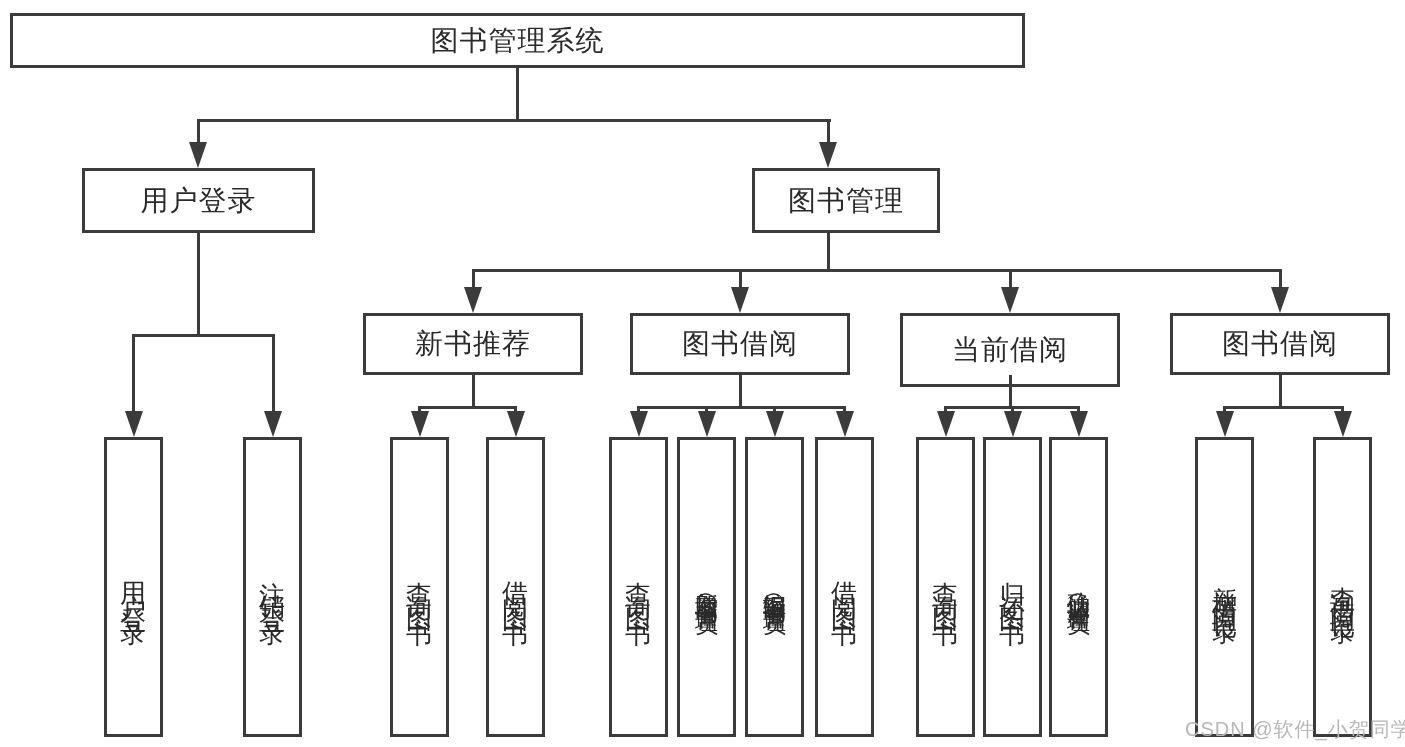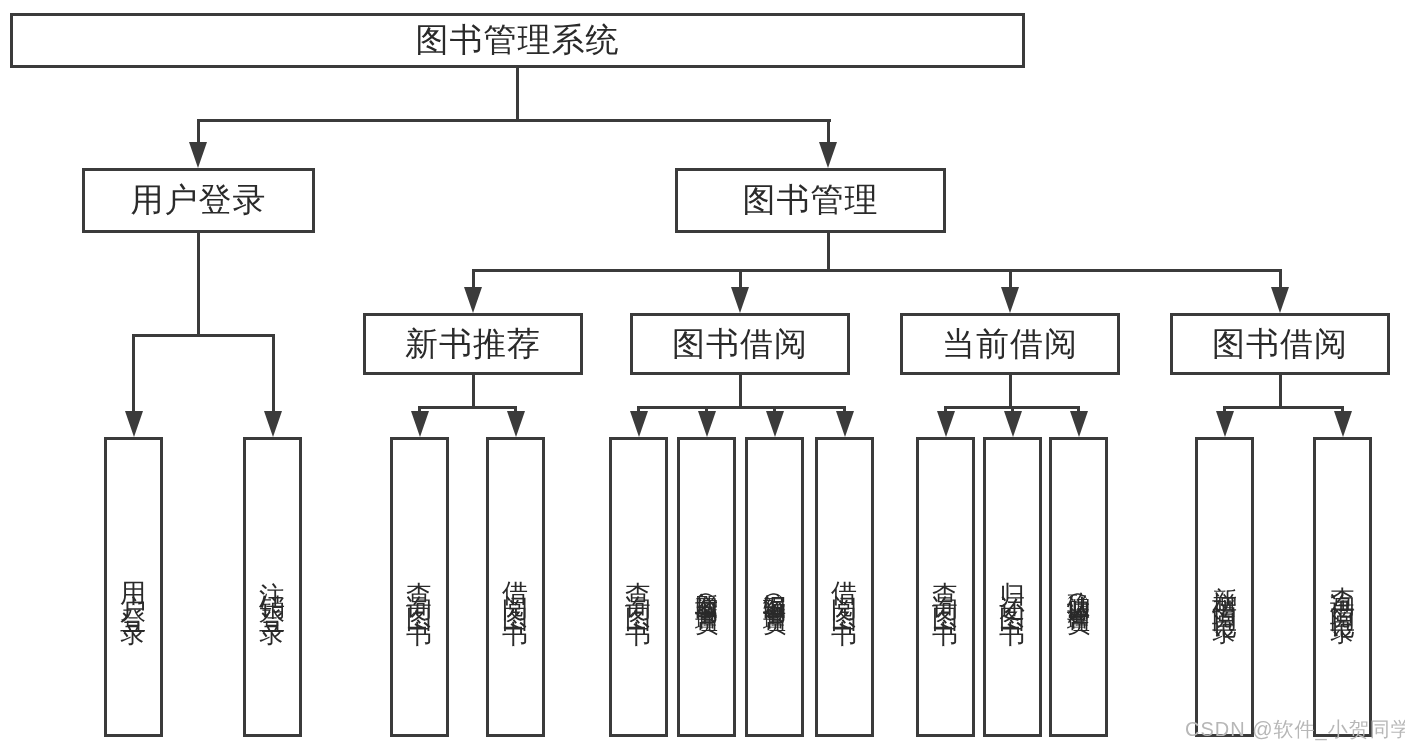--- a/index.html
+++ b/index.html
@@ -12,21 +12,21 @@
   html,body{background:#fff;}
   body{font-family:"Liberation Sans",sans-serif;}
   .canvas{
     position:relative;width:1405px;height:747px;background:var(--bg);overflow:hidden;
   }
   .box{
     position:absolute;border:3px solid var(--line);background:#fff;
     display:flex;align-items:center;justify-content:center;
     color:var(--text);
   }
-  .box.h span{font-size:33px;letter-spacing:1px;white-space:nowrap;font-family:Liberation Serif, serif;}
+  .box.h span{font-size:28px;letter-spacing:1px;white-space:nowrap;font-family:Liberation Serif, serif;}
   .leaf{
     position:absolute;top:437px;width:59px;height:300px;
     border:3px solid var(--line);background:#fff;
     display:flex;align-items:center;justify-content:center;
     color:var(--text);
   }
   .vt{
     writing-mode:vertical-lr;text-orientation:mixed;white-space:nowrap;line-height:1;
   }
   .vt4{font-size:26px;letter-spacing:13px;}
@@ -48,31 +48,31 @@
 
 <div class="canvas">
 
   <div class="box h" style="left:10px;top:13px;width:1015px;height:55px">
     <span>图书管理系统</span>
   </div>
 
   <div class="box h" style="left:82px;top:168px;width:233px;height:65px">
     <span>用户登录</span>
   </div>
-  <div class="box h" style="left:675px;top:168px;width:271px;height:65px">
+  <div class="box h" style="left:752px;top:168px;width:188px;height:65px">
     <span>图书管理</span>
   </div>
 
   <div class="box h" style="left:630px;top:313px;width:220px;height:62px">
     <span>图书借阅</span>
   </div>
   <div class="box h" style="left:363px;top:313px;width:220px;height:62px">
     <span>新书推荐</span>
   </div>
-  <div class="box h" style="left:900px;top:313px;width:220px;height:62px">
+  <div class="box h" style="left:900px;top:313px;width:220px;height:74px">
     <span>当前借阅</span>
   </div>
   <div class="box h" style="left:1170px;top:313px;width:220px;height:62px">
     <span>图书借阅</span>
   </div>
 
   <div class="leaf" style="left:104px">
     <span class="vt vt4">用户登录</span>
   </div>
   <div class="leaf" style="left:243px">

